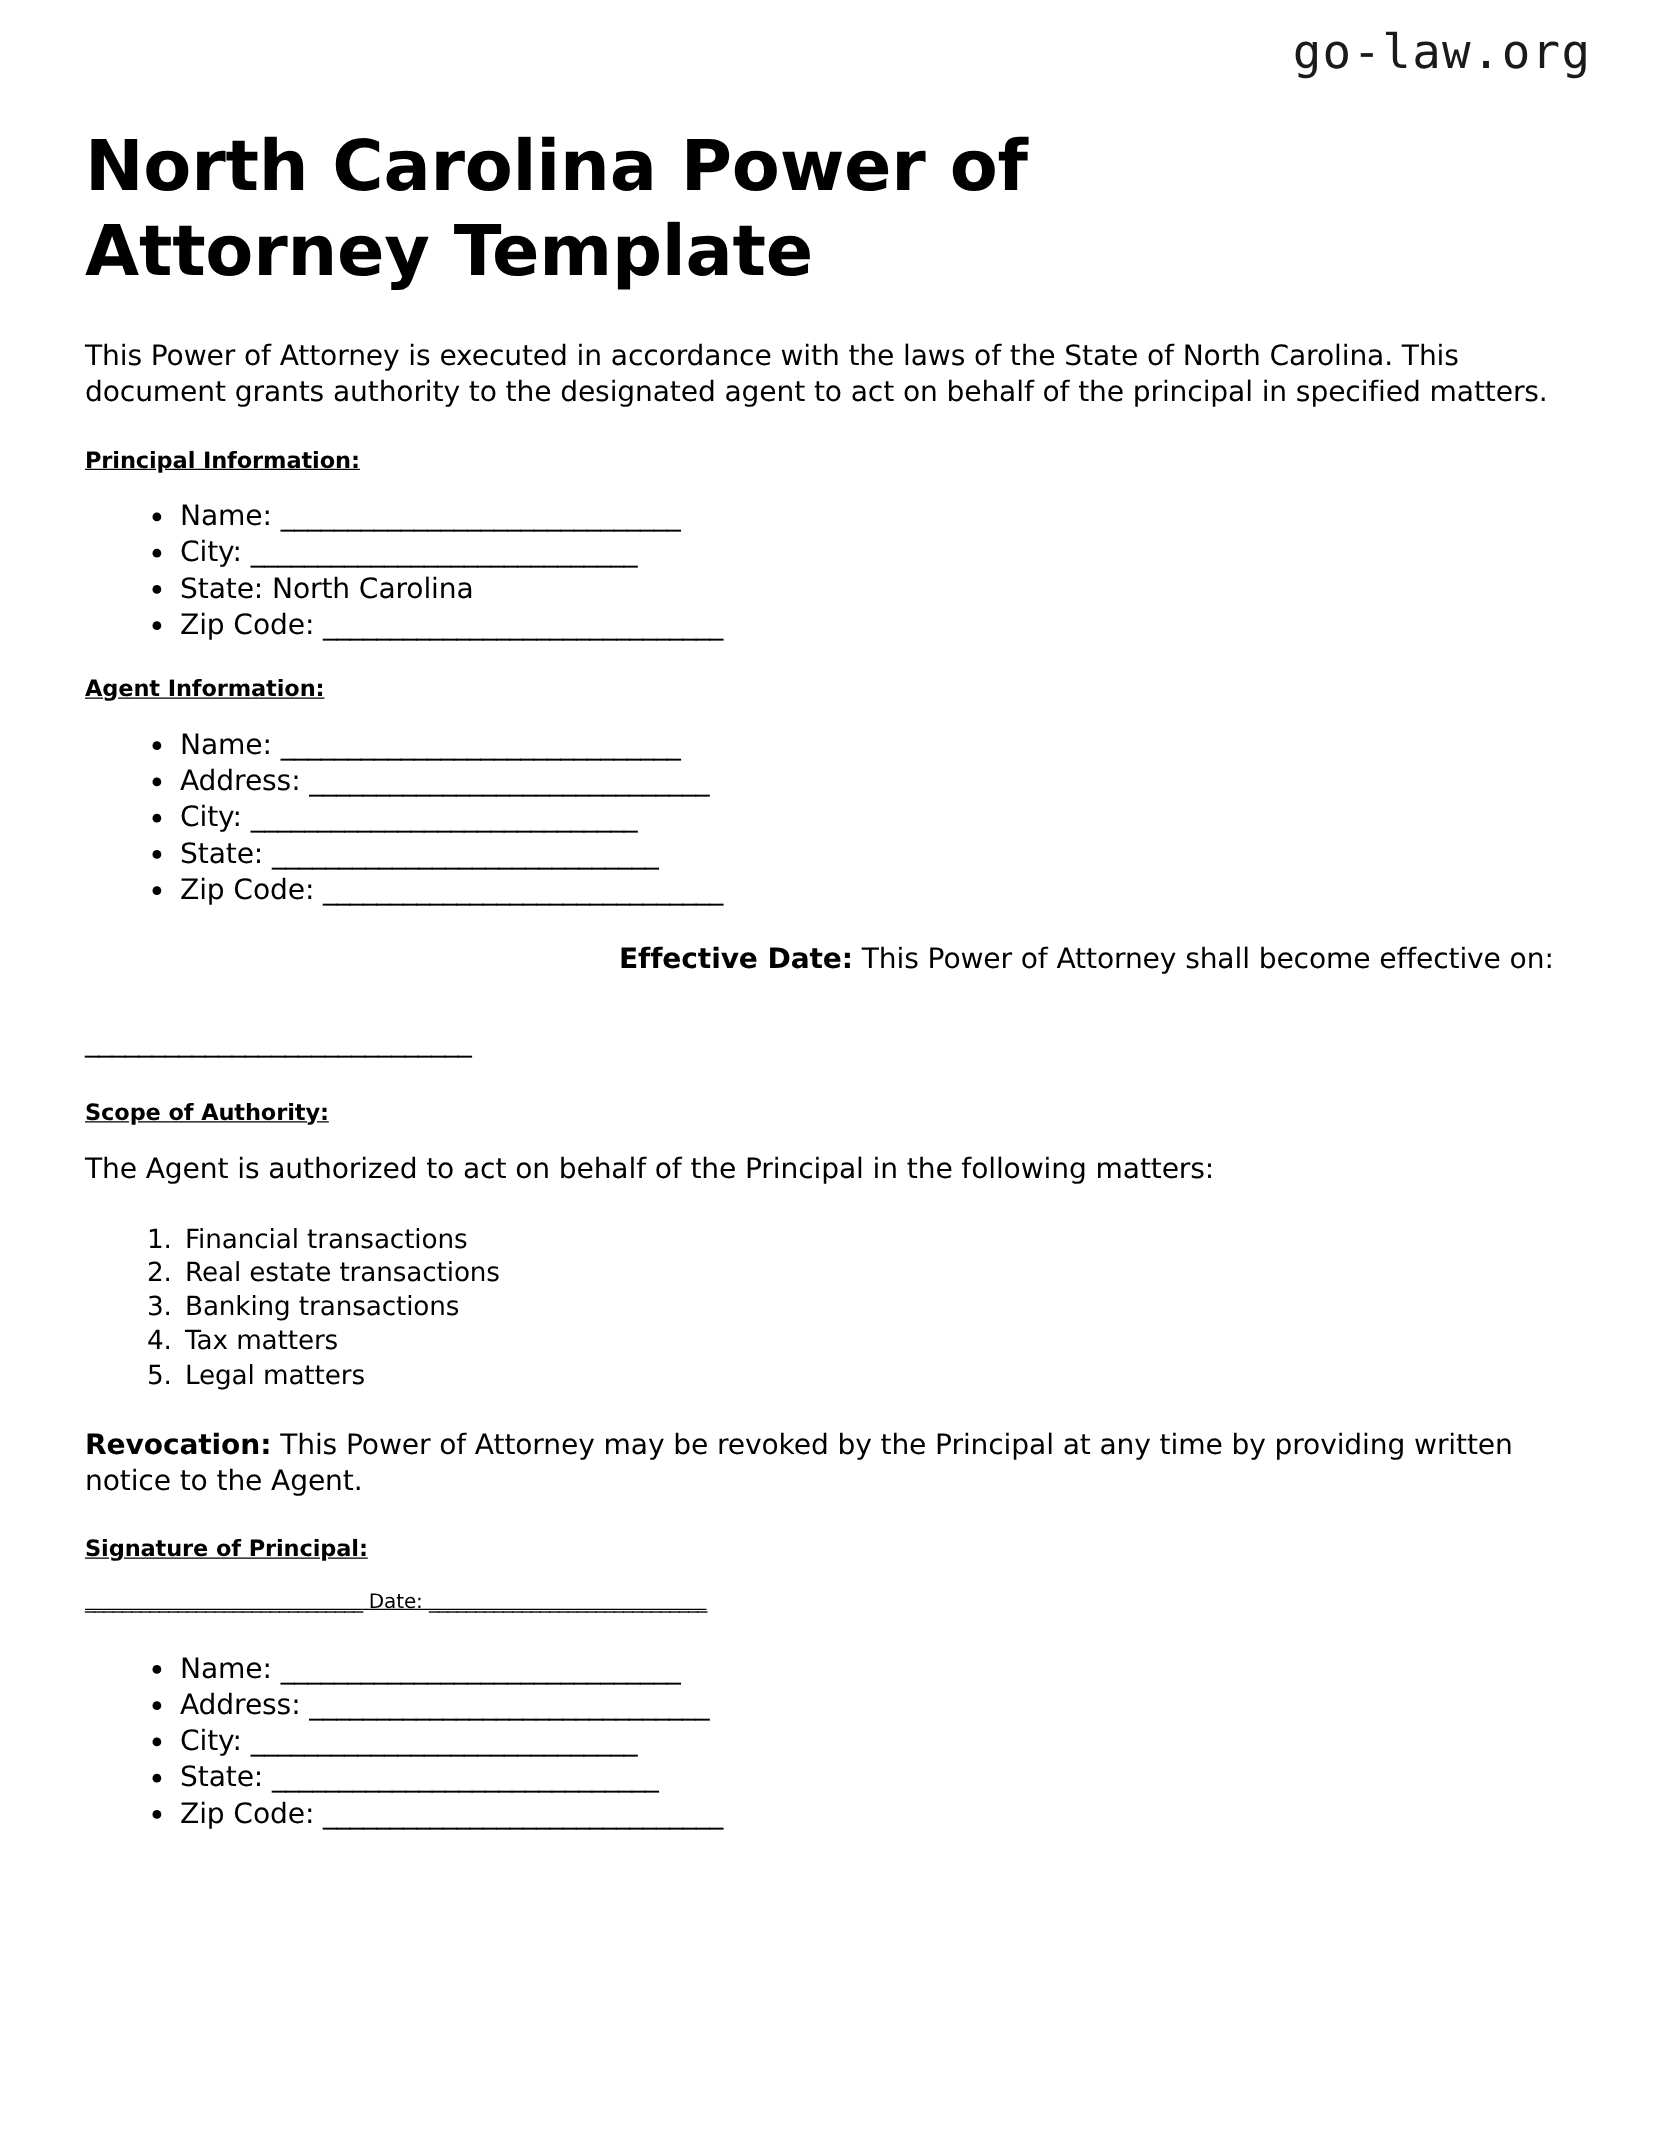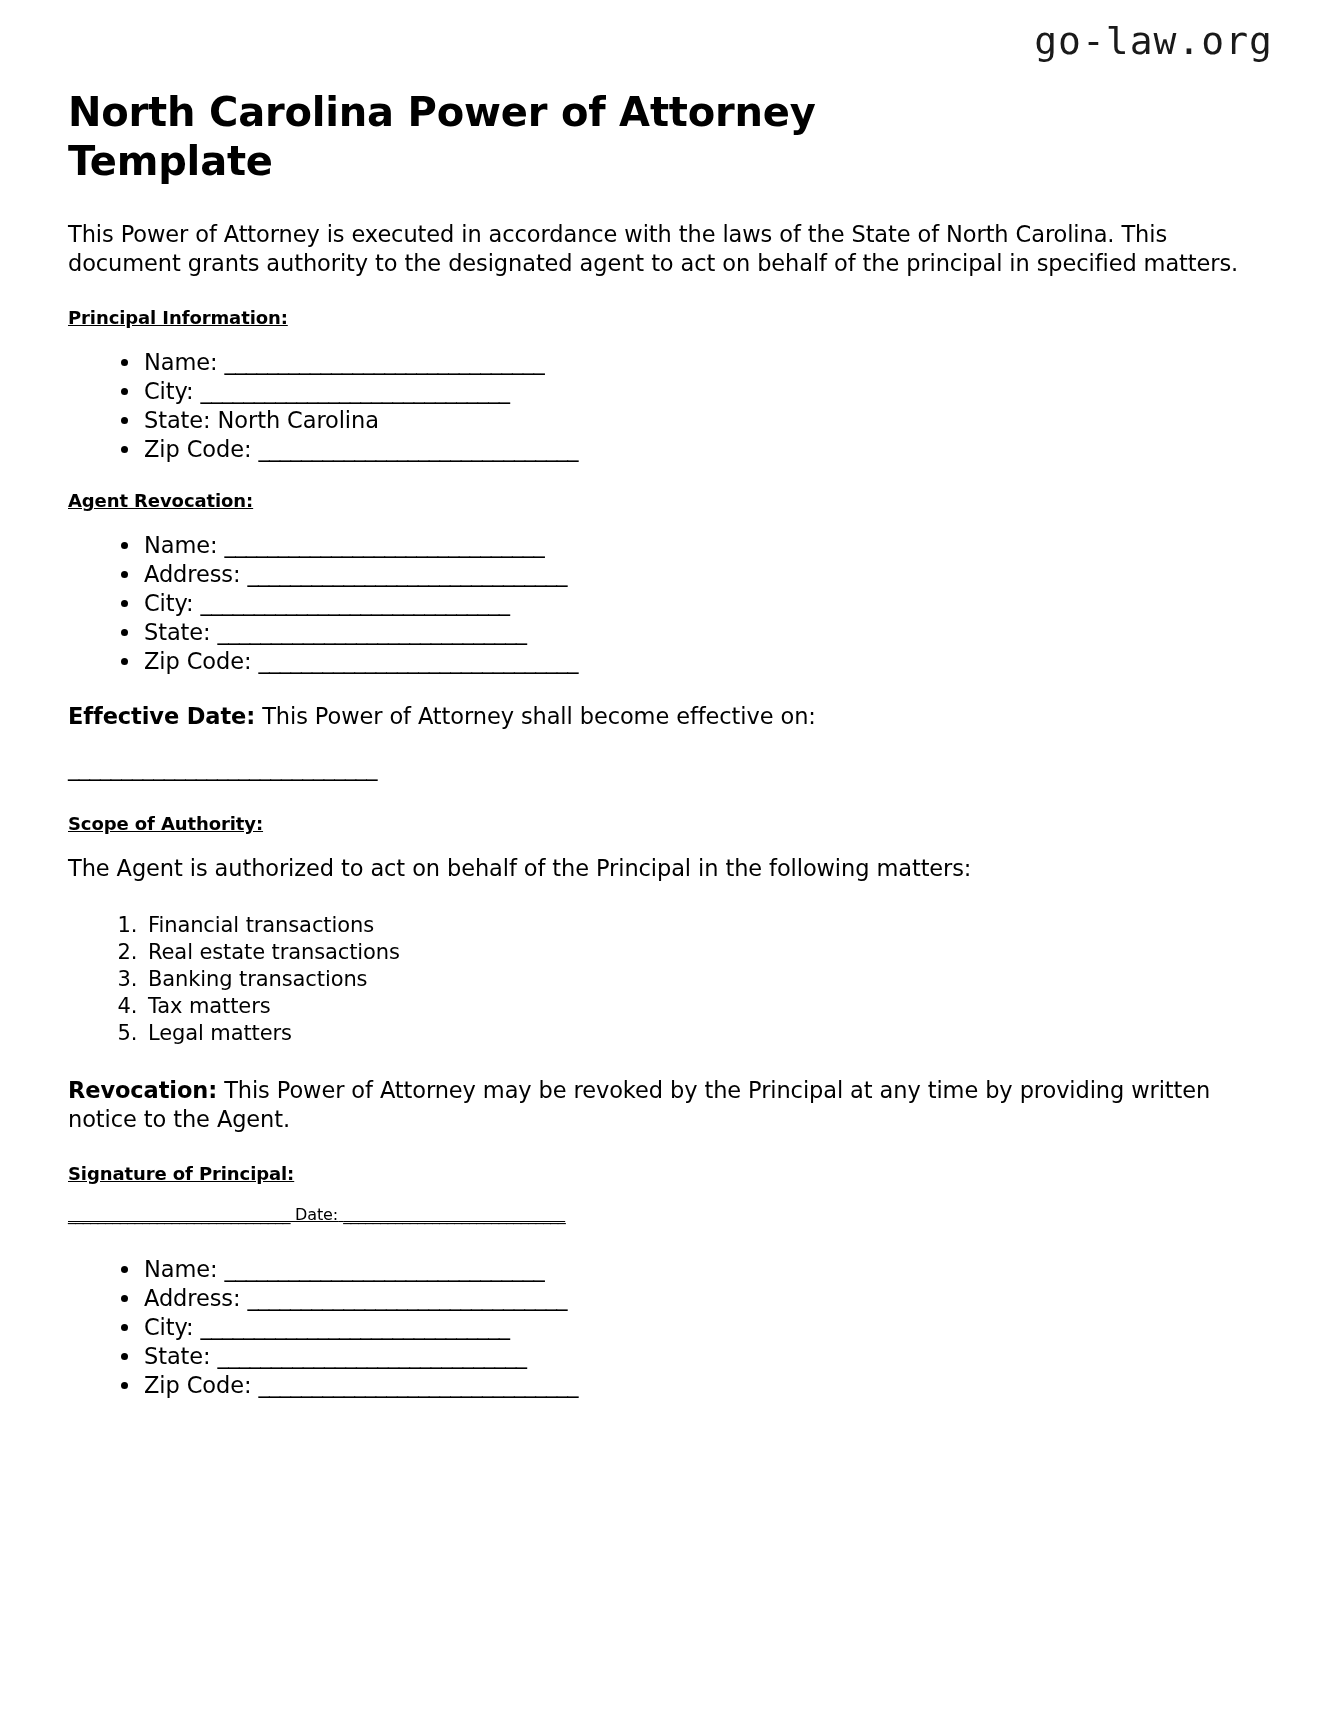--- a/index.html
+++ b/index.html
@@ -39,36 +39,37 @@
   .content {
     position: absolute;
     left: 68px;
     right: 88px;
     top: 84px;
   }
 
   h1.doc-title {
     font-family: "DejaVu Sans", sans-serif;
     font-weight: bold;
-    font-size: 40px;
+    font-size: 56px;
     line-height: 1.22;
     letter-spacing: -0.2px;
-    margin: 4px 0 34px 0;
+    margin: 16px 0 34px 0;
     max-width: 960px;
   }
 
   p.body-text {
     font-size: 22.5px;
     line-height: 1.32;
     margin: 0 0 28px 0;
     letter-spacing: -0.1px;
   }
 
   p.body-text.tight {
-    margin-bottom: 22px;
+    margin-bottom: 37px;
+    text-align: right;
   }
 
   h2.section-head {
     font-size: 18px;
     font-weight: bold;
     margin: 0 0 20px 0;
     letter-spacing: -0.1px;
     text-decoration: underline;
   }
 
@@ -150,21 +151,21 @@
       <li>
         <span>State:</span>
         <span>North Carolina</span>
       </li>
       <li>
         <span>Zip Code:</span>
         <span class="blank">______________________________</span>
       </li>
     </ul>
 
-    <h2 class="section-head">Agent Revocation:</h2>
+    <h2 class="section-head">Agent Information:</h2>
 
     <ul class="field-list">
       <li>
         <span>Name:</span>
         <span class="blank">______________________________</span>
       </li>
       <li>
         <span>Address:</span>
         <span class="blank">______________________________</span>
       </li>

